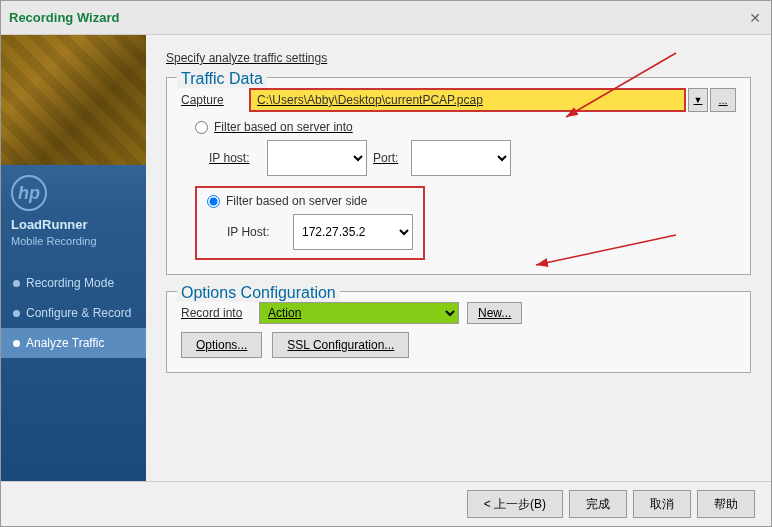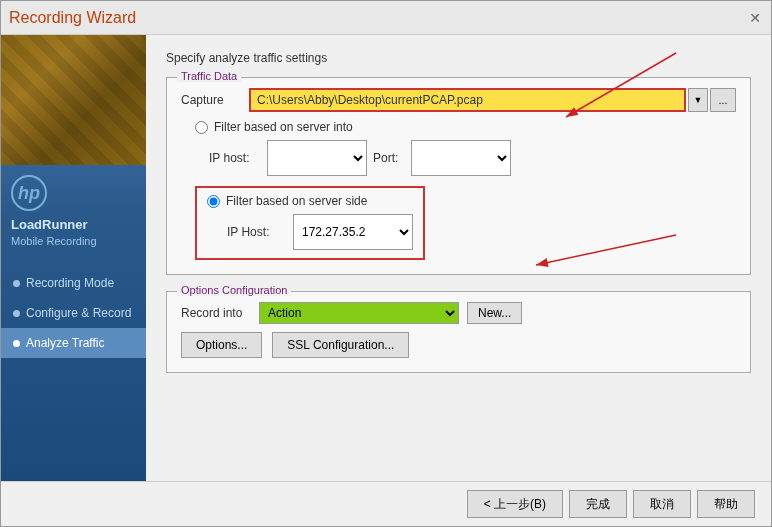--- a/index.html
+++ b/index.html
@@ -23,23 +23,23 @@
       background: #e8e8e8;
       border-bottom: 1px solid #ccc;
       padding: 6px 8px;
       display: flex;
       align-items: center;
       justify-content: space-between;
       height: 34px;
       flex-shrink: 0;
     }
     .title-bar-title {
-      font-size: 16px;
-      font-weight: normal;
-      color: #c2410c;
+      font-size: 13px;
+      font-weight: bold;
+      color: #15803d;
     }
     .title-bar-close {
       width: 16px;
       height: 16px;
       background: none;
       border: none;
       cursor: pointer;
       font-size: 14px;
       color: #666;
       display: flex;
@@ -135,41 +135,42 @@
     .sidebar-nav-item.active .dot {
       background: #fff;
     }
     
     .main-panel {
       flex: 1;
       padding: 16px 20px;
       display: flex;
       flex-direction: column;
       overflow-y: auto;
+      text-decoration: underline;
     }
     .section-title {
       font-size: 12px;
       color: #333;
       margin-bottom: 12px;
     }
     .group-box {
       border: 1px solid #aaa;
       padding: 10px 14px 14px;
       margin-bottom: 16px;
       position: relative;
       background: #f8f8f8;
     }
     .group-box-label {
       position: absolute;
       top: -8px;
       left: 10px;
       background: #f0f0f0;
       padding: 0 4px;
-      font-size: 11px;
-      color: #701a75;
+      font-size: 16px;
+      color: #0369a1;
     }
     .form-row {
       display: flex;
       align-items: center;
       margin-bottom: 8px;
       gap: 8px;
     }
     .form-label {
       font-size: 12px;
       color: #333;

